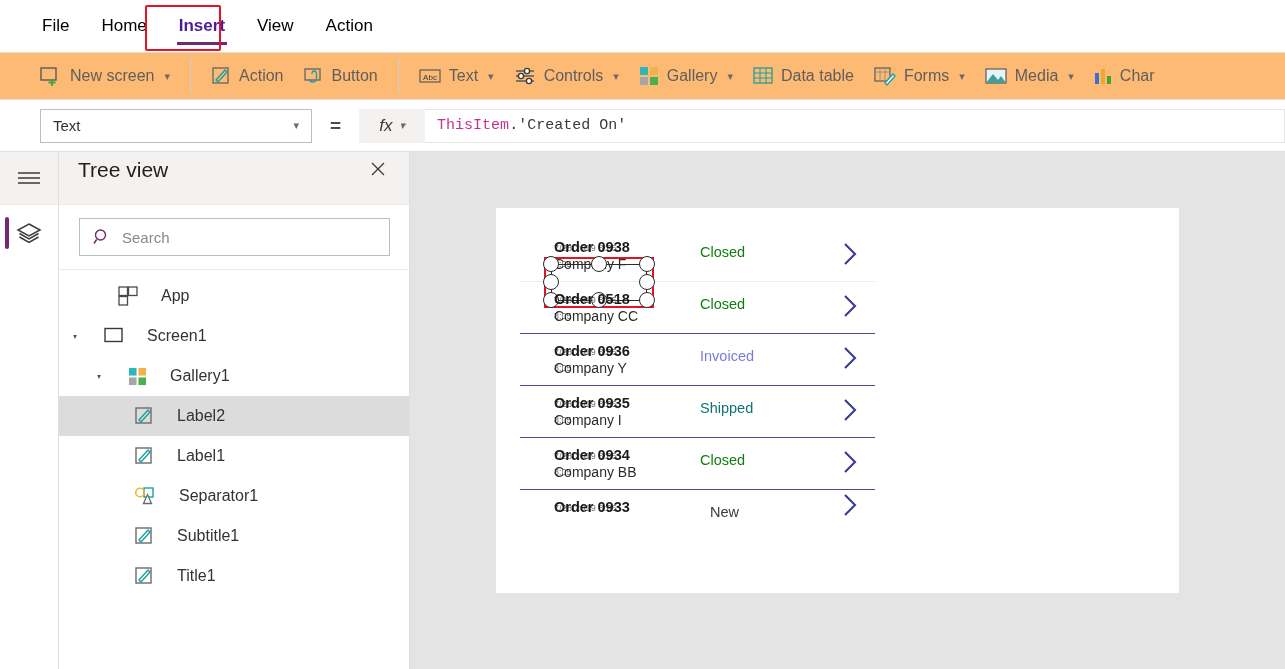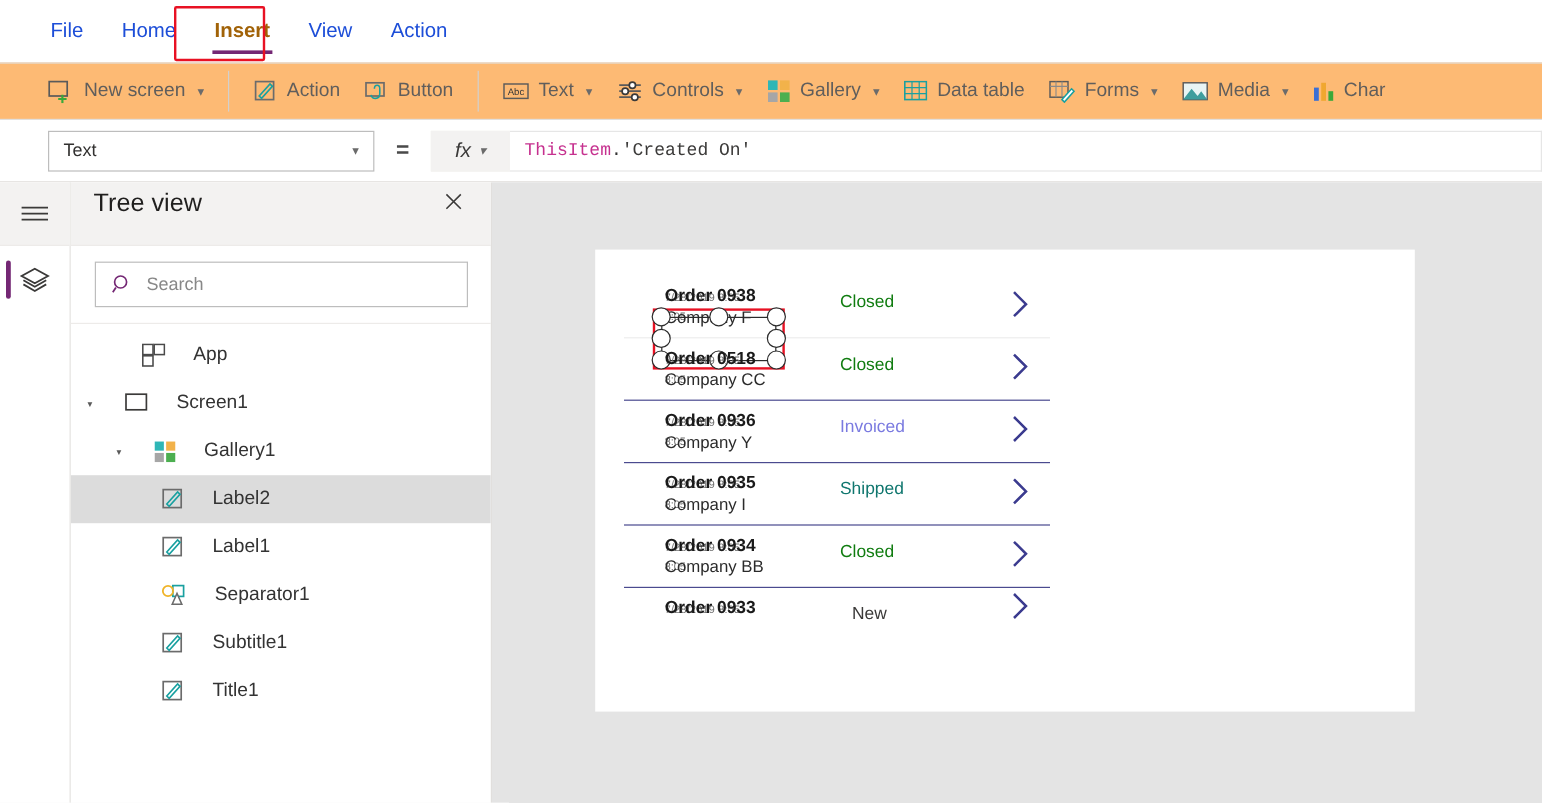--- a/index.html
+++ b/index.html
@@ -12,26 +12,26 @@
     -webkit-font-smoothing:antialiased;
   }
 
   
   .menubar{
     height:52px; background:#ffffff;
     display:flex; align-items:center;
     padding-left:28px; position:relative;
   }
   .menu-item{
-    font-size:17px; color:#1d4ed8;
+    font-size:17px; color:#000000;
     padding:6px 14px; margin-right:4px;
     cursor:pointer; position:relative;
     white-space:nowrap;
   }
-  .menu-item.active{ font-weight:bold; color:#a16207; }
+  .menu-item.active{ font-weight:bold; color:#4c1d95; }
   .menu-item.active .tab-underline{
     position:absolute; left:12px; right:12px; bottom:-3px;
     height:3px; background:#742774;
   }
   .redbox{
     position:absolute; border:2px solid #e81123; border-radius:2px;
     pointer-events:none;
   }
   #redbox-insert{ left:145px; top:5px; width:76px; height:46px; }
 

